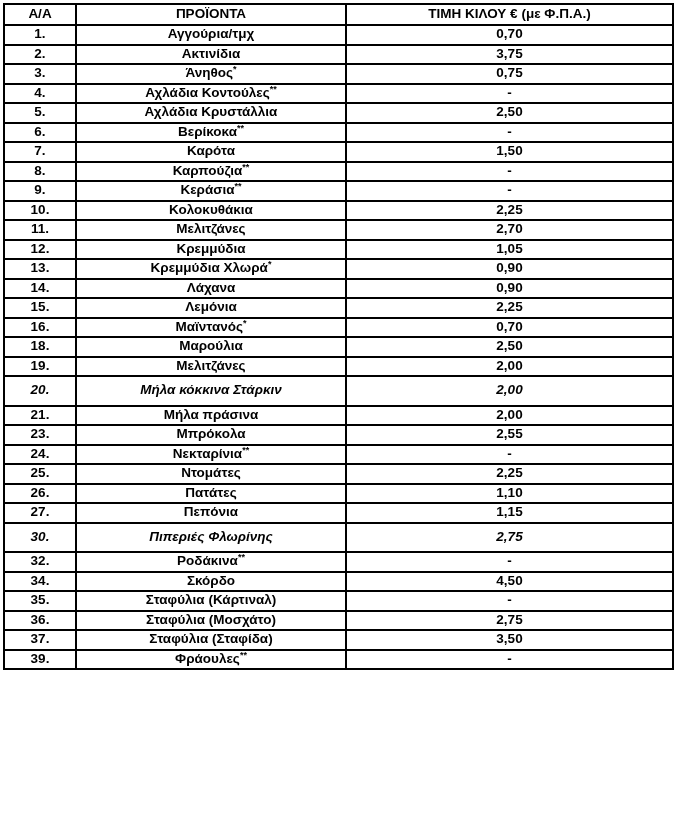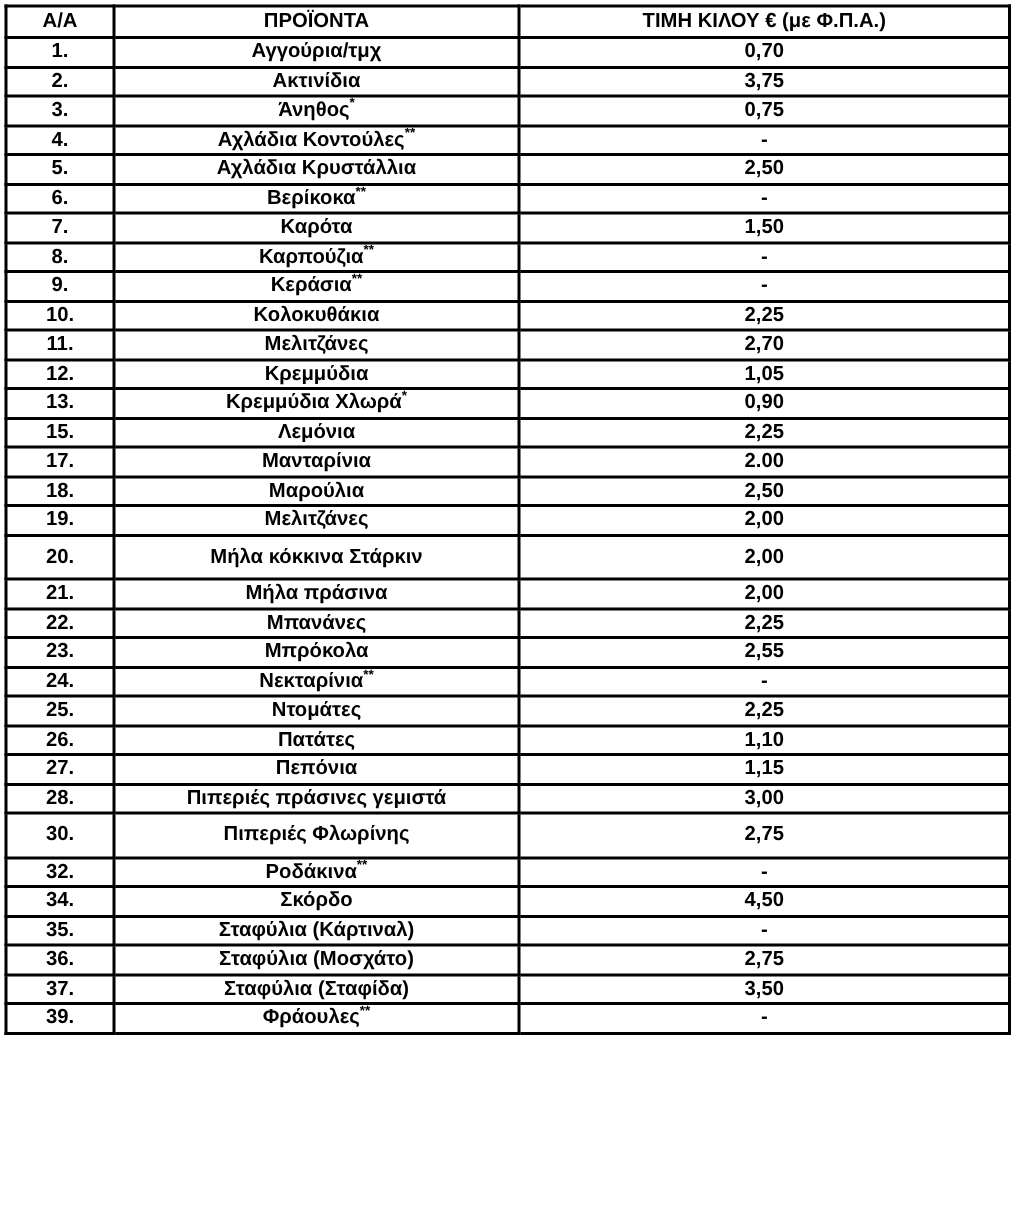--- a/index.html
+++ b/index.html
@@ -35,20 +35,21 @@
     white-space: nowrap;
   }
   .price-table th {
     height: 19px;
   }
   .price-table td {
     height: 17.5px;
   }
   .price-table tr.tall td {
     height: 27.5px;
+    font-style: italic;
   }
   .price-table sup {
     font-size: 9px;
     font-weight: bold;
     line-height: 0;
   }
   col.col-num   { width: 72px; }
   col.col-prod  { width: 270px; }
   col.col-price { width: 327px; }
 </style>
@@ -128,28 +129,33 @@
         <td>12.</td>
         <td><span>Κρεμμύδια</span><sup></sup></td>
         <td>1,05</td>
       </tr>
       <tr>
         <td>13.</td>
         <td><span>Κρεμμύδια Χλωρά</span><sup>*</sup></td>
         <td>0,90</td>
       </tr>
       <tr>
+        <td>14.</td>
+        <td><span>Λάχανα</span><sup></sup></td>
+        <td>0,90</td>
+      </tr>
+      <tr>
         <td>15.</td>
         <td><span>Λεμόνια</span><sup></sup></td>
         <td>2,25</td>
       </tr>
       <tr>
-        <td>17.</td>
-        <td><span>Μανταρίνια</span><sup></sup></td>
-        <td>2.00</td>
+        <td>16.</td>
+        <td><span>Μαϊντανός</span><sup>*</sup></td>
+        <td>0,70</td>
       </tr>
       <tr>
         <td>18.</td>
         <td><span>Μαρούλια</span><sup></sup></td>
         <td>2,50</td>
       </tr>
       <tr>
         <td>19.</td>
         <td><span>Μελιτζάνες</span><sup></sup></td>
         <td>2,00</td>
@@ -158,25 +164,20 @@
         <td>20.</td>
         <td><span>Μήλα κόκκινα Στάρκιν</span><sup></sup></td>
         <td>2,00</td>
       </tr>
       <tr>
         <td>21.</td>
         <td><span>Μήλα πράσινα</span><sup></sup></td>
         <td>2,00</td>
       </tr>
       <tr>
-        <td>22.</td>
-        <td><span>Μπανάνες</span><sup></sup></td>
-        <td>2,25</td>
-      </tr>
-      <tr>
         <td>23.</td>
         <td><span>Μπρόκολα</span><sup></sup></td>
         <td>2,55</td>
       </tr>
       <tr>
         <td>24.</td>
         <td><span>Νεκταρίνια</span><sup>**</sup></td>
         <td>-</td>
       </tr>
       <tr>
@@ -186,25 +187,20 @@
       </tr>
       <tr>
         <td>26.</td>
         <td><span>Πατάτες</span><sup></sup></td>
         <td>1,10</td>
       </tr>
       <tr>
         <td>27.</td>
         <td><span>Πεπόνια</span><sup></sup></td>
         <td>1,15</td>
-      </tr>
-      <tr>
-        <td>28.</td>
-        <td><span>Πιπεριές πράσινες γεμιστά</span><sup></sup></td>
-        <td>3,00</td>
       </tr>
       <tr class="tall">
         <td>30.</td>
         <td><span>Πιπεριές Φλωρίνης</span><sup></sup></td>
         <td>2,75</td>
       </tr>
       <tr>
         <td>32.</td>
         <td><span>Ροδάκινα</span><sup>**</sup></td>
         <td>-</td>

